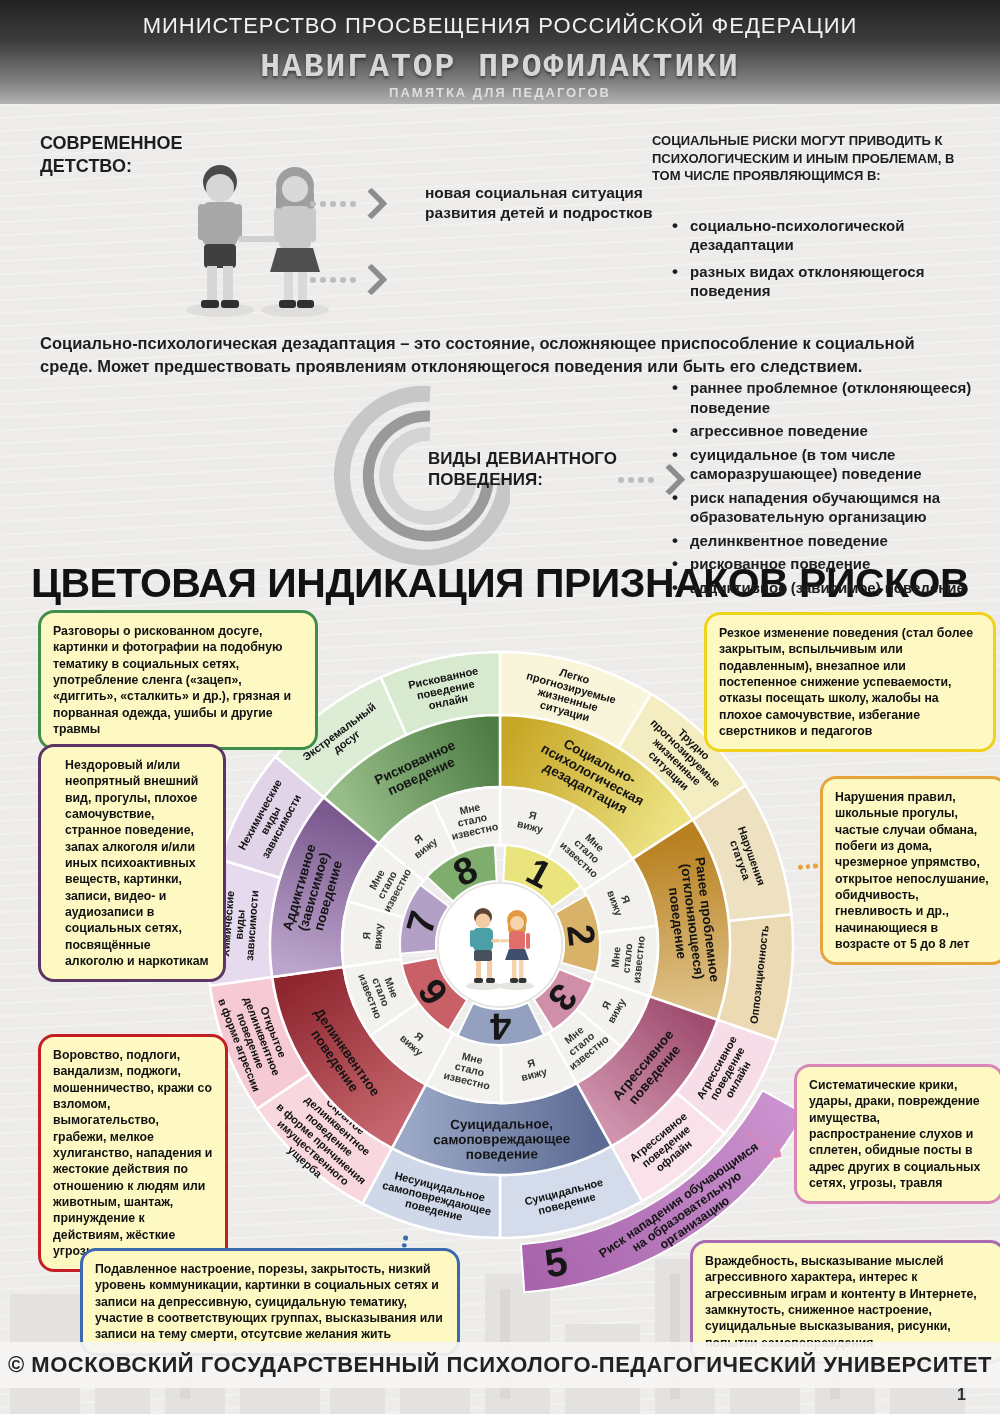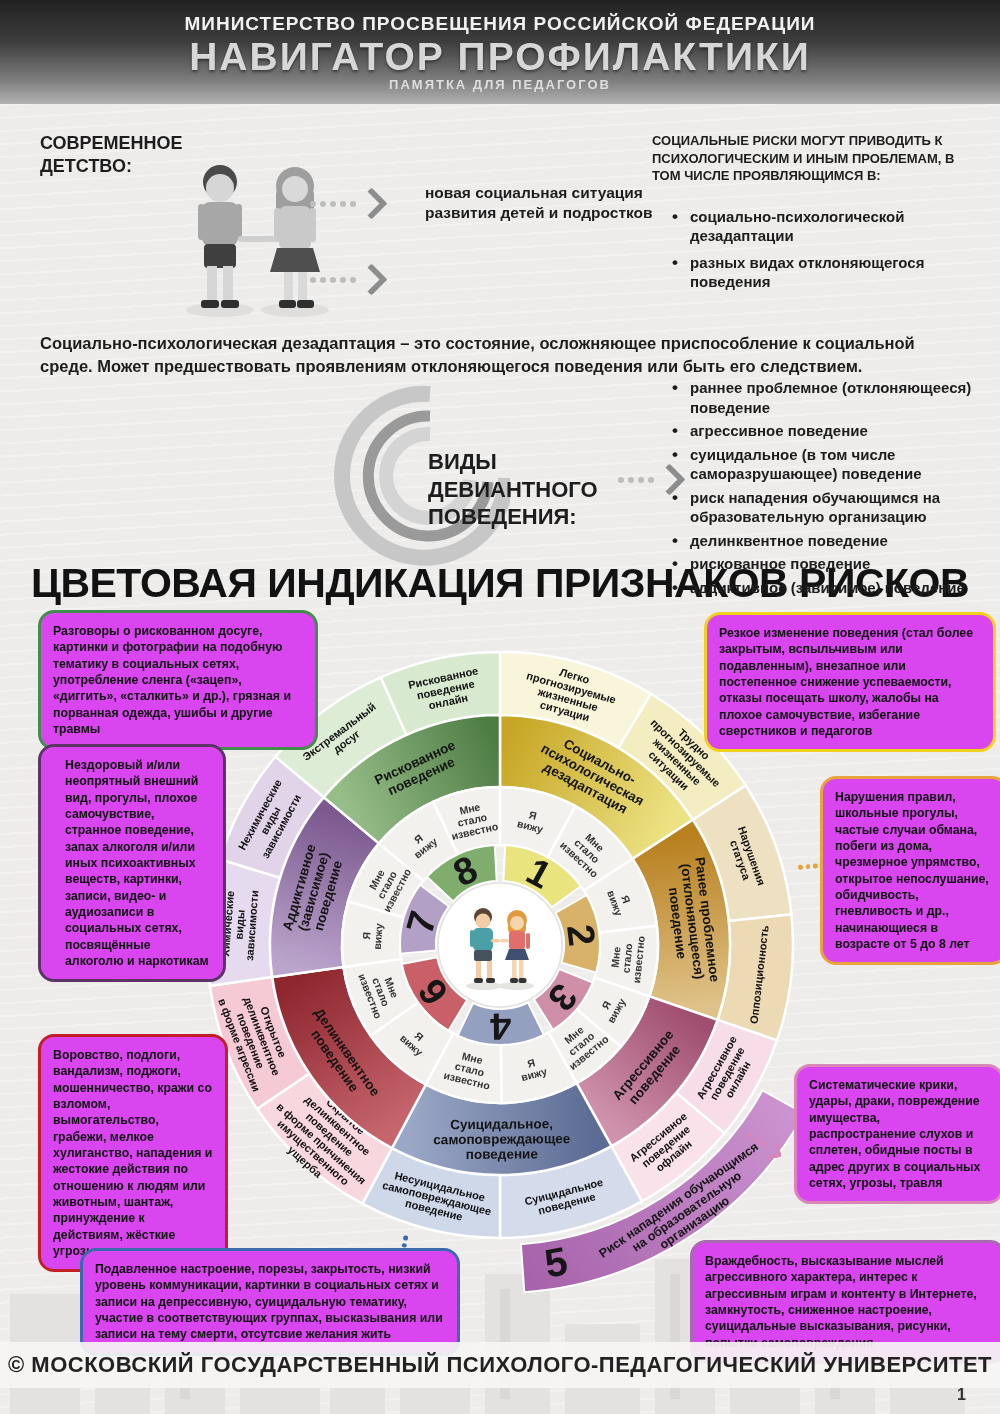--- a/index.html
+++ b/index.html
@@ -4,49 +4,49 @@
 <style>
   html,body{margin:0;padding:0;background:#9a9a9a;}
   .page{position:relative;width:1000px;height:1414px;margin:0 auto;background:#edecea;
         overflow:hidden;font-family:"Liberation Sans",sans-serif;color:#1d1d1d;}
   .page::before{content:"";position:absolute;inset:0;pointer-events:none;
         background:repeating-linear-gradient(177deg,rgba(255,255,255,.55) 0 2px,rgba(0,0,0,0) 2px 13px);
         opacity:.5;}
   
   .hdr{position:absolute;left:0;top:0;width:100%;height:104px;text-align:center;
        background:linear-gradient(180deg,#222 0%,#3d3d3d 40%,#7f7f7f 78%,#b2b2b2 100%);}
-  .hdr .ministry{padding-top:13px;font-size:19px;font-weight:700;letter-spacing:1px;color:#f1f1f1;}
-  .hdr .title{margin-top:2px;font-size:39px;font-weight:700;letter-spacing:2px;color:#d7d7d7;
-       text-shadow:0 2px 3px rgba(0,0,0,.45);line-height:1;}
+  .hdr .ministry{padding-top:13px;font-size:22px;font-weight:400;letter-spacing:1px;color:#f1f1f1;}
+  .hdr .title{margin-top:12px;font-size:33px;font-weight:700;letter-spacing:2px;color:#d7d7d7;
+       text-shadow:0 2px 3px rgba(0,0,0,.45);line-height:1;font-family:Liberation Mono, monospace;}
   .hdr .subtitle{font-size:13px;font-weight:700;letter-spacing:2px;color:#dedede;margin-top:1px;}
   
   .abs{position:absolute;}
   .childhood-h{left:40px;top:132px;width:185px;font-size:18px;font-weight:800;line-height:1.25;}
   .kids-grey{left:160px;top:152px;}
   .arrow-line{position:absolute;display:flex;align-items:center;gap:4px;}
   .arrow-line i{width:6px;height:6px;border-radius:50%;background:#bdbdbd;display:block;}
   .arrow-line .bigchev{width:17px;height:17px;border-top:6px solid #8d8d8d;border-right:6px solid #8d8d8d;
       transform:rotate(45deg);border-radius:3px;}
   .arr-text{position:absolute;font-size:15.5px;font-weight:800;line-height:1.3;}
   .socrisk{left:652px;top:132px;width:330px;}
   .socrisk .h{font-size:13px;font-weight:700;text-align:left;line-height:1.35;}
-  .blist{margin:22px 0 0 18px;padding:0;list-style:none;}
+  .blist{margin:31px 0 0 18px;padding:0;list-style:none;}
   .blist li{position:relative;padding-left:20px;font-size:15px;font-weight:700;line-height:1.3;margin-bottom:7px;}
   .blist li::before{content:"•";position:absolute;left:2px;top:-1px;font-size:17px;}
   .para{left:40px;top:332px;width:930px;font-size:16.5px;font-weight:600;line-height:1.38;}
   .para b{font-weight:800;}
   .deviant-p{left:40px;top:398px;width:310px;font-size:16.5px;font-weight:600;line-height:1.42;}
   .arcs{left:330px;top:382px;}
-  .deviant-label{left:428px;top:448px;width:200px;font-size:22px;font-weight:800;line-height:1.25;}
+  .deviant-label{left:428px;top:448px;width:200px;font-size:17px;font-weight:800;line-height:1.25;}
   .deviant-list{left:652px;top:378px;width:330px;}
   .deviant-list .blist li{margin-bottom:4px;font-size:15px;}
   .wheel-title{left:0;top:560px;width:1000px;text-align:center;font-size:41px;font-weight:800;
       letter-spacing:-.5px;color:#121212;}
   
-  .callout{position:absolute;background:#d946ef;border:3px solid #888;border-radius:16px;
+  .callout{position:absolute;background:#fef9c3;border:3px solid #888;border-radius:16px;
       padding:10px 12px;font-size:12.3px;font-weight:700;line-height:1.33;color:#111;z-index:5;}
   #co-risky_leisure{left:38px;top:610px;width:250px;}
   #co-behavior_change{left:704px;top:612px;width:262px;}
   #co-unhealthy{left:38px;top:744px;width:146px;padding-left:24px;}
   #co-rules{left:820px;top:776px;width:158px;}
   #co-theft{left:38px;top:1034px;width:160px;}
   #co-aggression_signs{left:794px;top:1064px;width:180px;}
   #co-depressed{left:80px;top:1248px;width:350px;}
   #co-hostility{left:690px;top:1240px;width:286px;}
   

